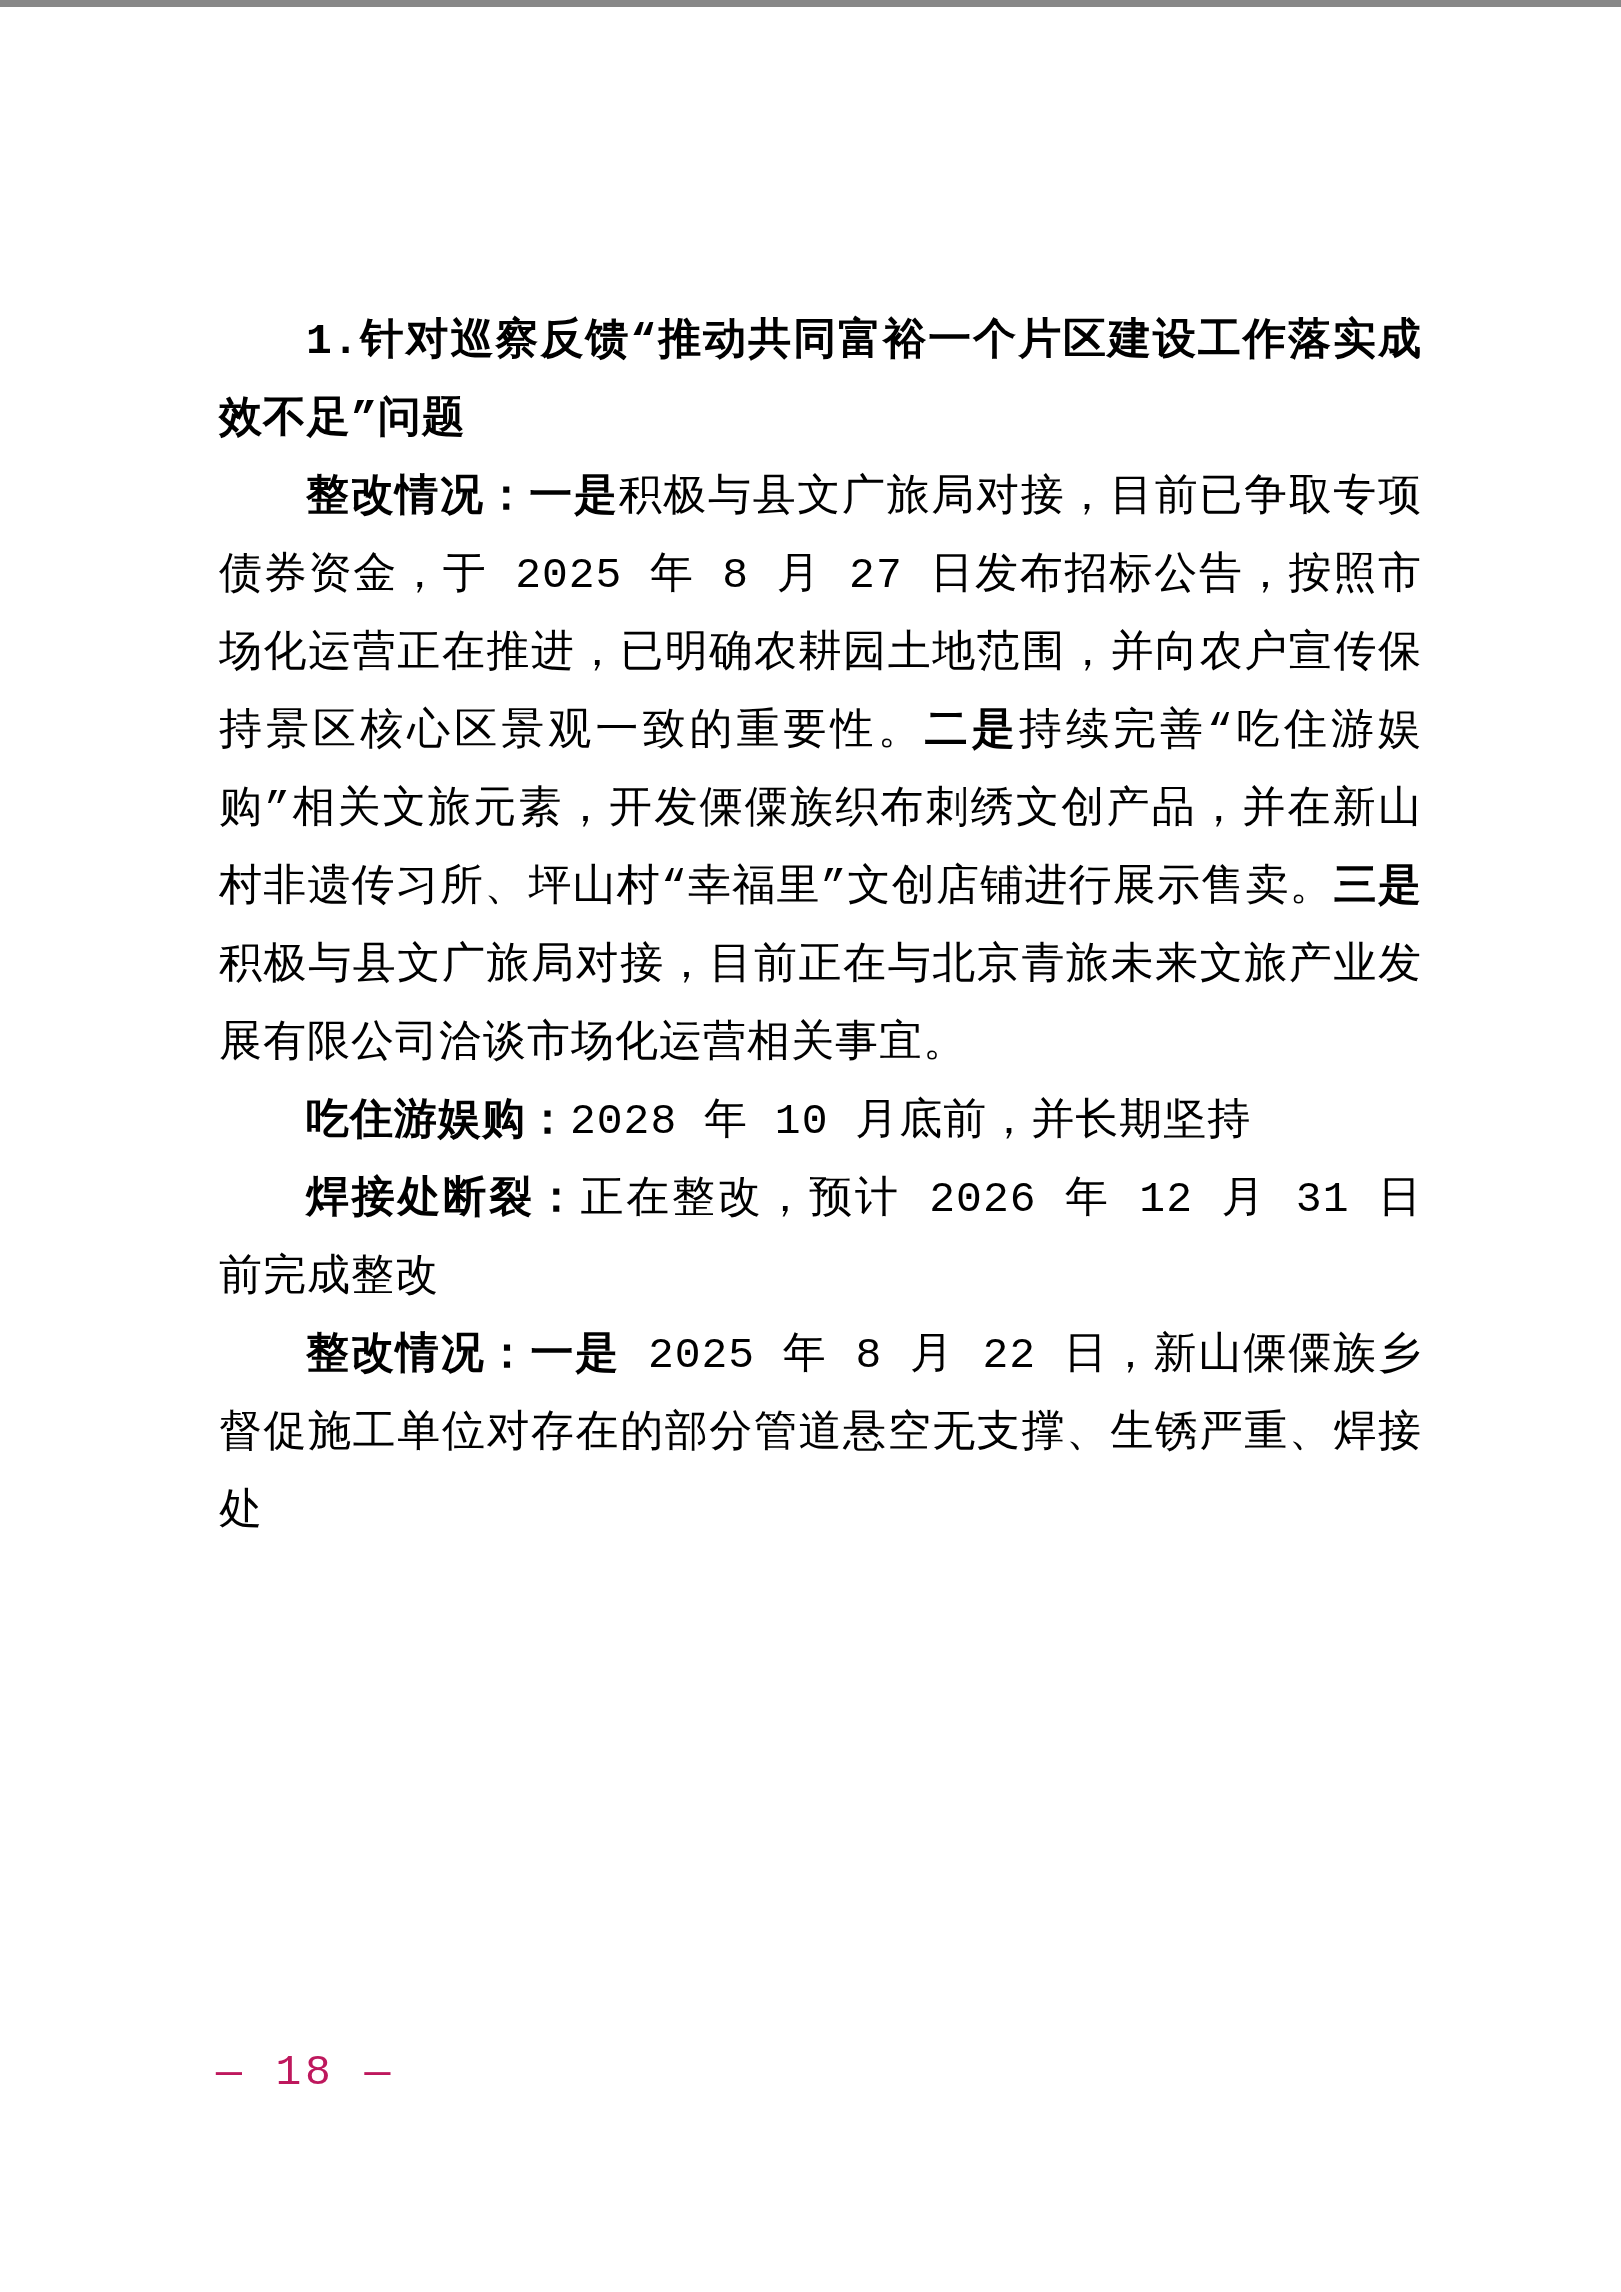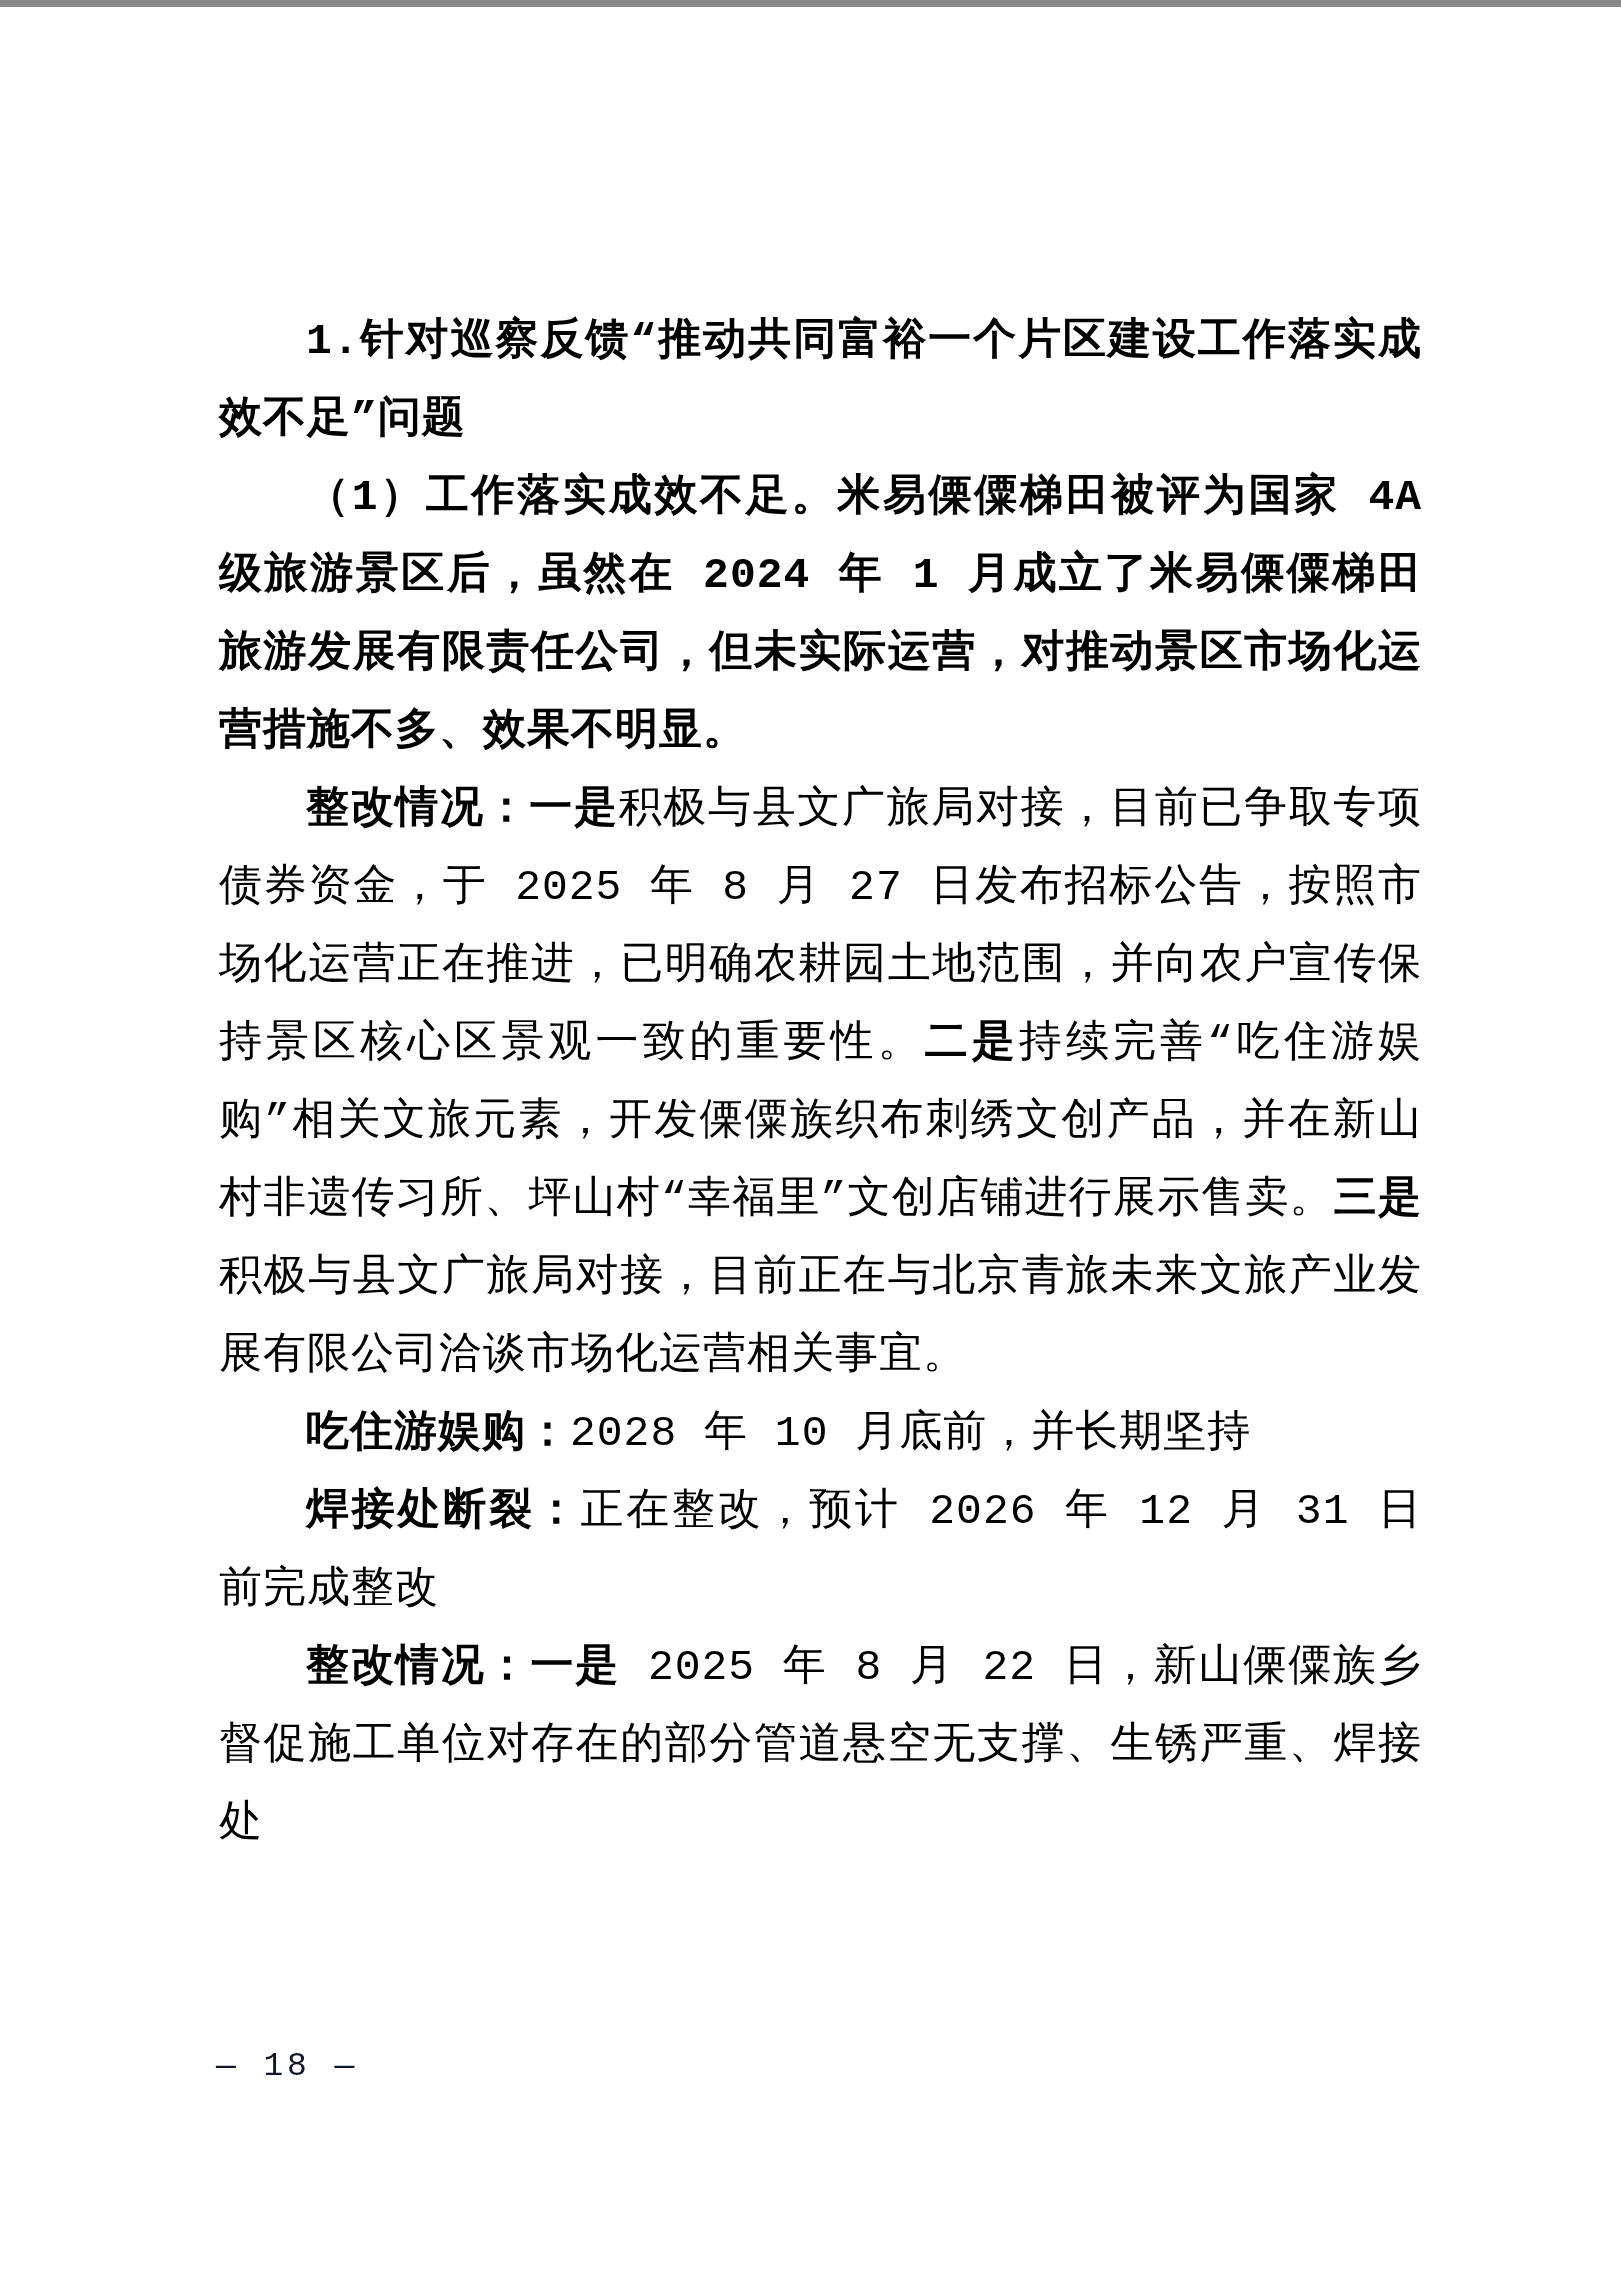--- a/index.html
+++ b/index.html
@@ -36,35 +36,34 @@
   .bold-para {
     font-weight: 700;
   }
   .b {
     font-weight: 700;
   }
   .footer {
     position: absolute;
     left: 216px;
     top: 2041px;
-    font-size: 33px;
+    font-size: 43px;
     letter-spacing: 3.9px;
-    color: #0f172a;
+    color: #be185d;
     text-align: center;
   }
 </style>
 </head>
 <body>
 
 <div class="page">
   <main class="content">
 
     <p class="para bold-para"><span>1.针对巡察反馈“推动共同富裕一个片区建设工作落实成效不足”问题</span></p>
 
-    <p class="para bold-para"><span>（1）工作落实成效不足。米易傈僳梯田被评为国家 4A 级旅游景区后，虽然在 2024 年 1 月成立了米易傈僳梯田旅游发展有限责任公司，但未实际运营，对推动景区市场化运营措施不多、效果不明显。</span></p>
 
     <p class="para"><span class="b">整改情况：</span><span class="b">一是</span><span>积极与县文广旅局对接，目前已争取专项债券资金，于 2025 年 8 月 27 日发布招标公告，按照市场化运营正在推进，已明确农耕园土地范围，并向农户宣传保持景区核心区景观一致的重要性。</span><span class="b">二是</span><span>持续完善“吃住游娱购”相关文旅元素，开发傈僳族织布刺绣文创产品，并在新山村非遗传习所、坪山村“幸福里”文创店铺进行展示售卖。</span><span class="b">三是</span><span>积极与县文广旅局对接，目前正在与北京青旅未来文旅产业发展有限公司洽谈市场化运营相关事宜。</span></p>
 
     <p class="para"><span class="b">吃住游娱购：</span><span>2028 年 10 月底前，并长期坚持</span></p>
 
     <p class="para"><span class="b">焊接处断裂：</span><span>正在整改，预计 2026 年 12 月 31 日前完成整改</span></p>
 
 
     <p class="para"><span class="b">整改情况：</span><span class="b">一是</span><span> 2025 年 8 月 22 日，新山傈僳族乡督促施工单位对存在的部分管道悬空无支撑、生锈严重、焊接处</span></p>
 

